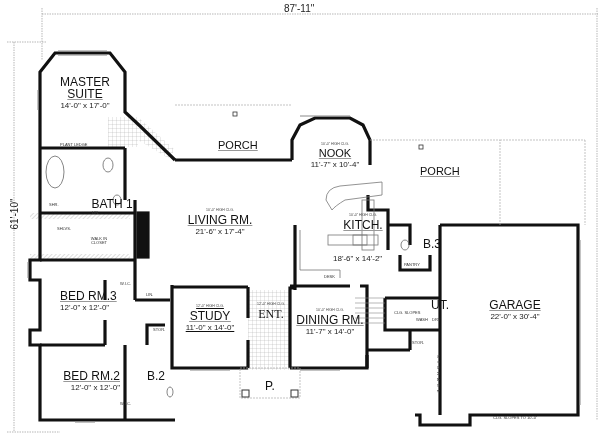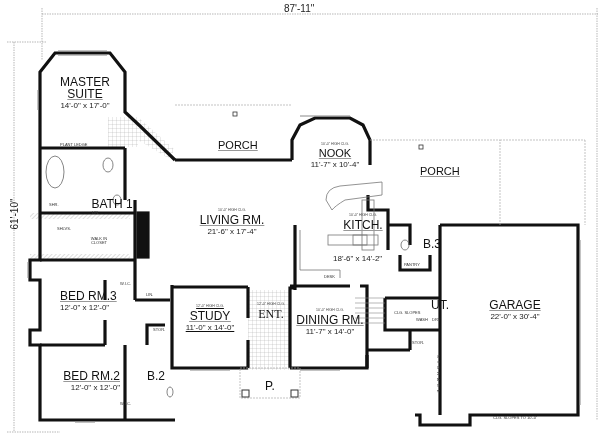--- a/index.html
+++ b/index.html
@@ -178,21 +178,21 @@
 <div class="lbl" style="left:300px; top:143px; width:70px;">
   <div class="ceil">10'-0" HIGH CLG.</div>
   <div class="room-name">NOOK</div>
   <div class="room-dim">11'-7" x 10'-4"</div>
 </div>
 
 <div class="lbl" style="left:420px; top:166px;">
   <div class="room-name">PORCH</div>
 </div>
 
-<div class="lbl" style="left:194px; top:209px; width:76px;">
+<div class="lbl" style="left:182px; top:209px; width:76px;">
   <div class="ceil">10'-0" HIGH CLG.</div>
   <div class="room-name big">LIVING RM.</div>
   <div class="room-dim">21'-6" x 17'-4"</div>
 </div>
 
 <div class="lbl" style="left:338px; top:214px; width:50px;">
   <div class="ceil">10'-0" HIGH CLG.</div>
   <div class="room-name big">KITCH.</div>
 </div>
 <div class="lbl room-dim" style="left:333px; top:253px;">18'-6" x 14'-2"</div>

